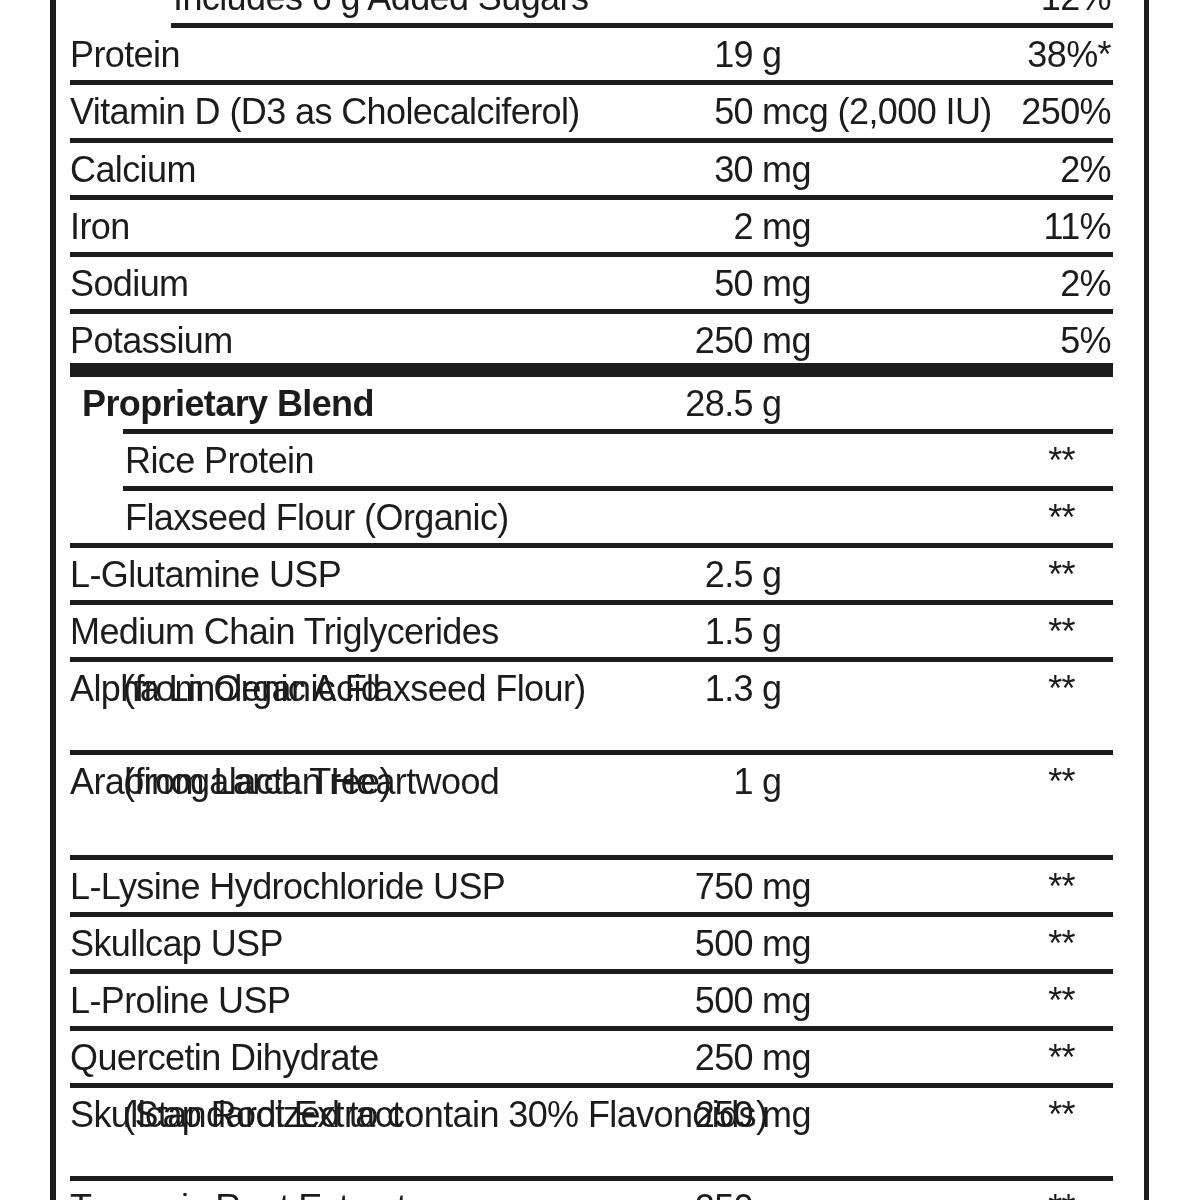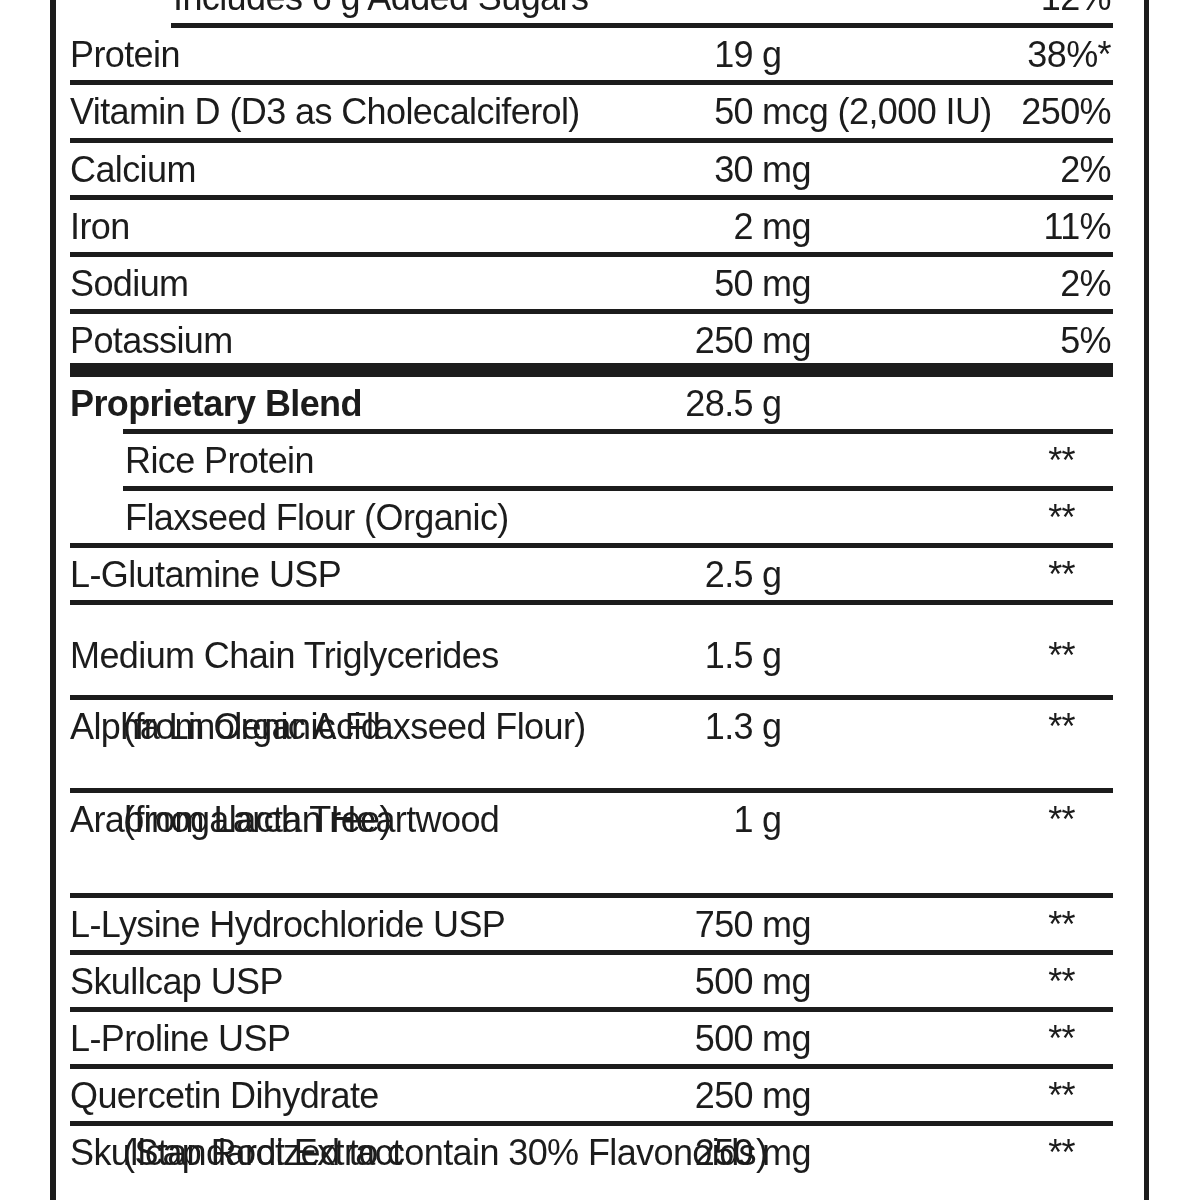--- a/index.html
+++ b/index.html
@@ -13,21 +13,21 @@
   .row{position:relative;}
   .row span{position:absolute;top:8px;font-size:36px;line-height:38px;
             letter-spacing:-0.6px;white-space:nowrap;color:#1c1c1c;}
   .name{left:0;}
   .name.ind{left:55px;}
   .num{right:360px;}
   .unit{left:692px;}
   .dv{right:2px;}
   .dv.ast{right:38px;}
   .sub{left:53px;top:46px;}
-  .bold{font-weight:bold;}
+  .bold{font-weight:bold;margin-left:12px;}
   .sep{height:5px;background:#1c1c1c;}
   .sep.i1{margin-left:53px;}
   .sep.i2{margin-left:101px;}
   .bar{height:14px;background:#1c1c1c;}
   .partial{overflow:hidden;}
   .partial .name{left:103px;top:-21px;}
   .partial .dv{top:-21px;}
 </style>
 </head>
 <body>
@@ -99,21 +99,21 @@
         <span class="dv ast">**</span>
       </div>
       <div class="sep"></div>
       <div class="row" style="height: 52px;">
         <span class="name">L-Glutamine USP</span>
         <span class="num">2.5</span>
         <span class="unit">g</span>
         <span class="dv ast">**</span>
       </div>
       <div class="sep"></div>
-      <div class="row" style="height: 66px; margin-top: 24px;">
+      <div class="row" style="height: 52px;">
         <span class="name">Medium Chain Triglycerides</span>
         <span class="num">1.5</span>
         <span class="unit">g</span>
         <span class="dv ast">**</span>
       </div>
       <div class="sep"></div>
       <div class="row" style="height: 88px;">
         <span class="name">Alpha Linolenic Acid</span>
         <span class="num">1.3</span>
         <span class="unit">g</span>

